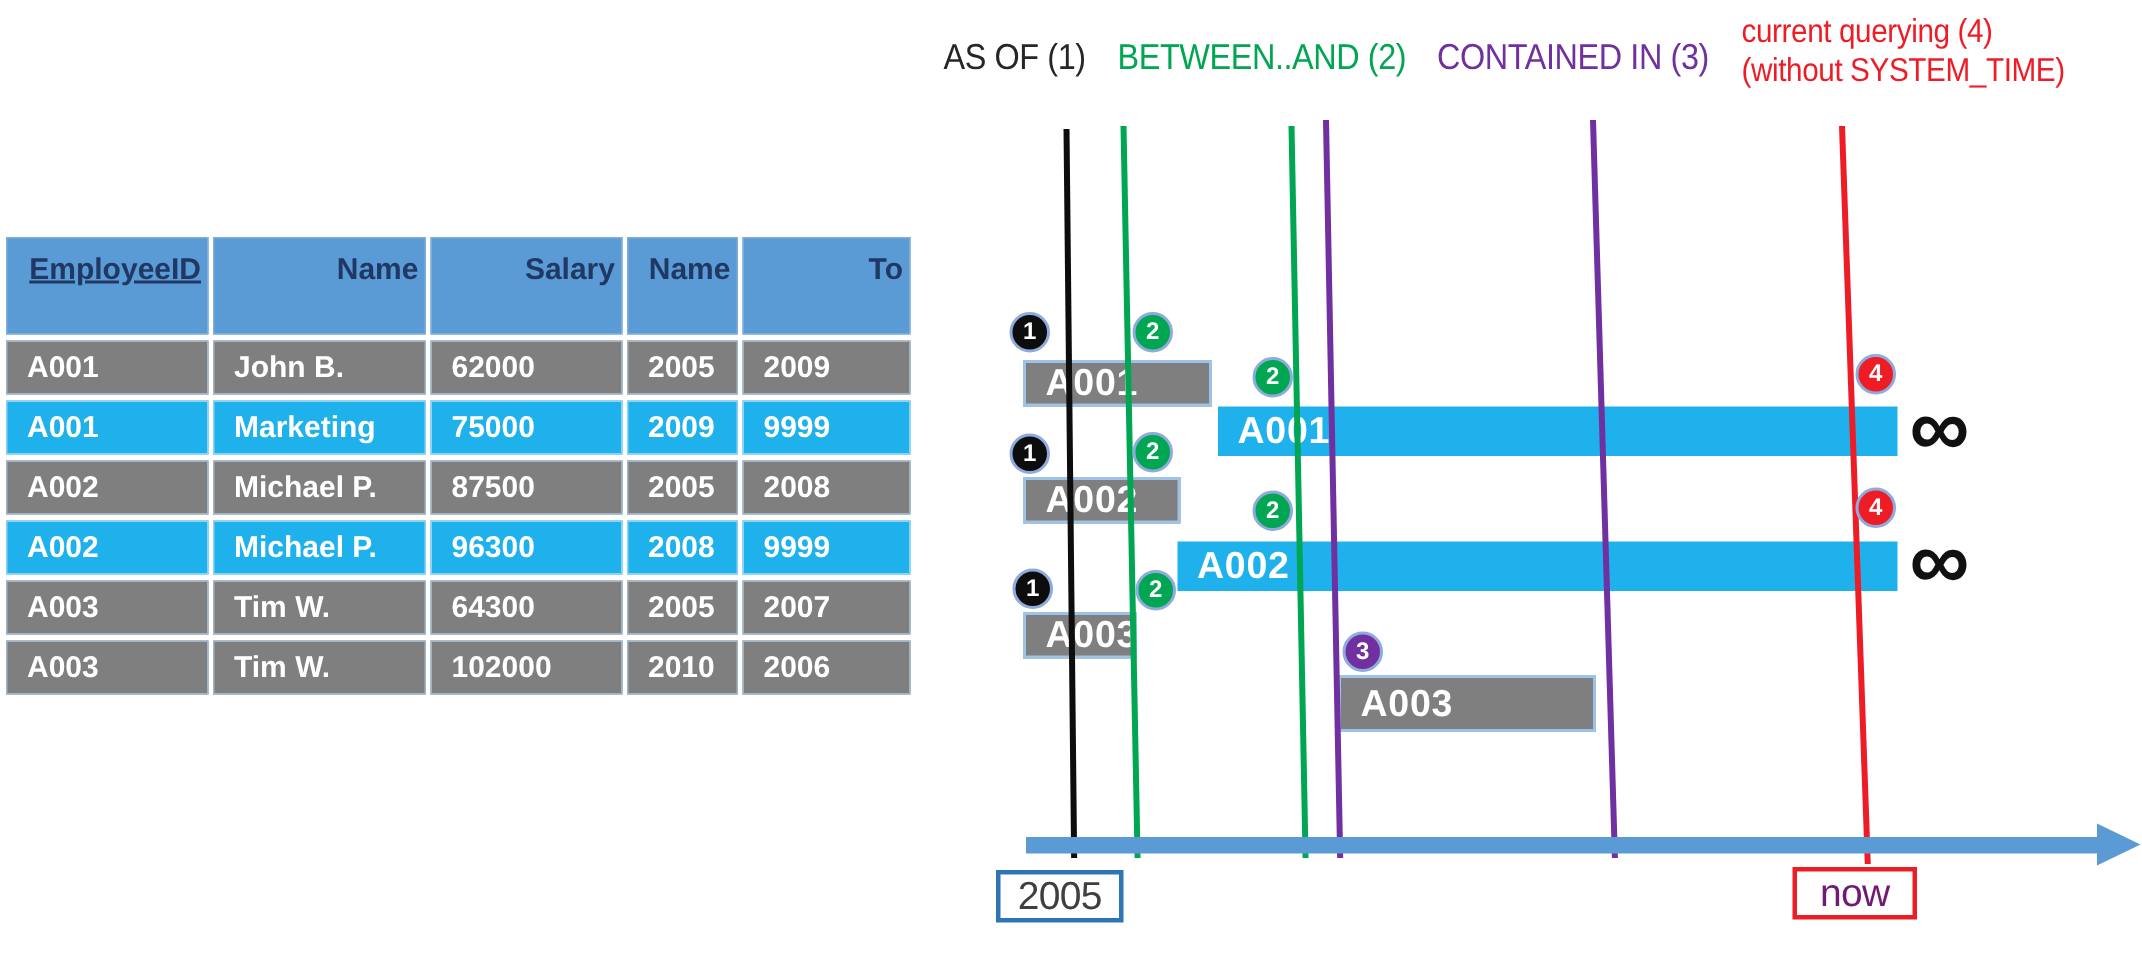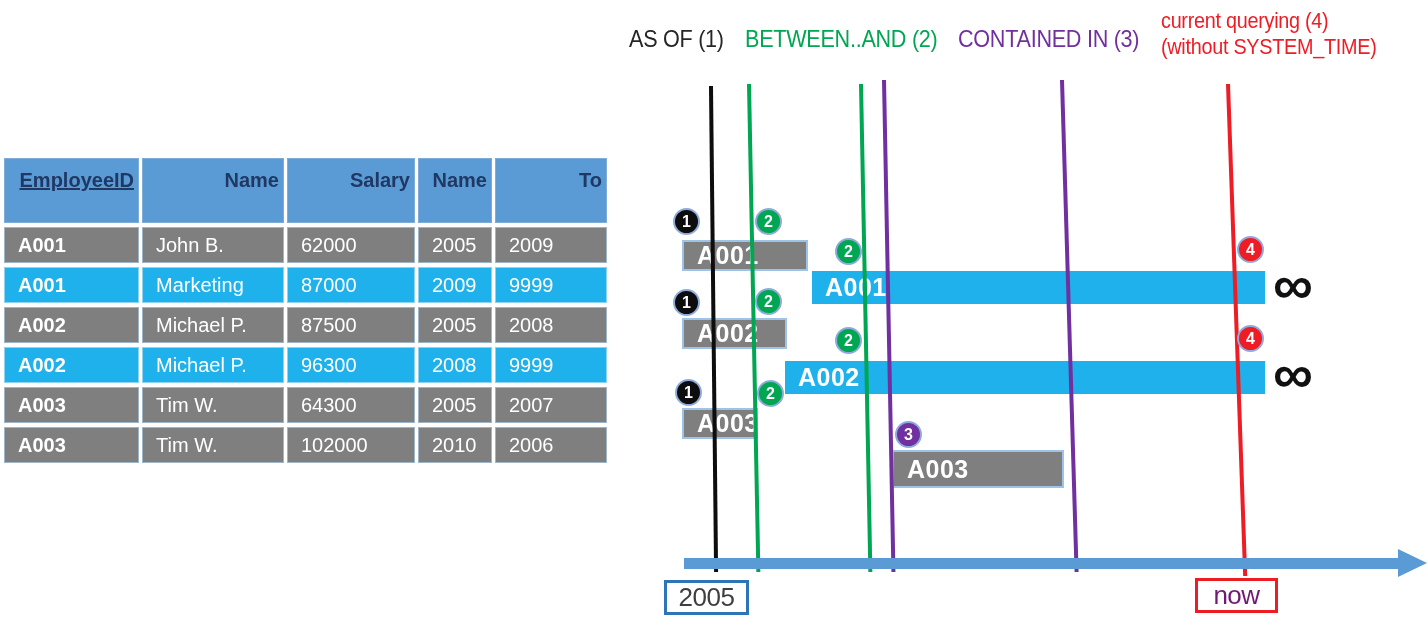--- a/index.html
+++ b/index.html
@@ -25,20 +25,21 @@
   #emp-table th {
     background:#5B9BD5; color:#1F3864; text-align:right;
     font-size:20px; font-weight:bold; vertical-align:top;
     padding:10px 4px 0 13px; height:65px;
     border:1px solid #7fadd8;
   }
   #emp-table th.u { text-decoration:underline; }
   #emp-table td {
     color:#ffffff; font-size:20px; padding:0 4px 0 13px; height:36px;
     border:1px solid #9fb6c9;
+    font-weight:bold;
   }
   #emp-table tr.gray td { background:#7F7F7F; }
   #emp-table tr.cyan td { background:#1FB1EC; border-color:#8fd2f2; }
   #emp-table td.id { font-weight:bold; }
 
   
   .vline {
     position:absolute; width:4px; z-index:3;
     transform-origin:top left;
   }
@@ -110,21 +111,21 @@
         <tr class="gray">
           <td class="id">A001</td>
           <td>John B.</td>
           <td>62000</td>
           <td>2005</td>
           <td>2009</td>
         </tr>
         <tr class="cyan">
           <td class="id">A001</td>
           <td>Marketing</td>
-          <td>87000</td>
+          <td>75000</td>
           <td>2009</td>
           <td>9999</td>
         </tr>
         <tr class="gray">
           <td class="id">A002</td>
           <td>Michael P.</td>
           <td>87500</td>
           <td>2005</td>
           <td>2008</td>
         </tr>

